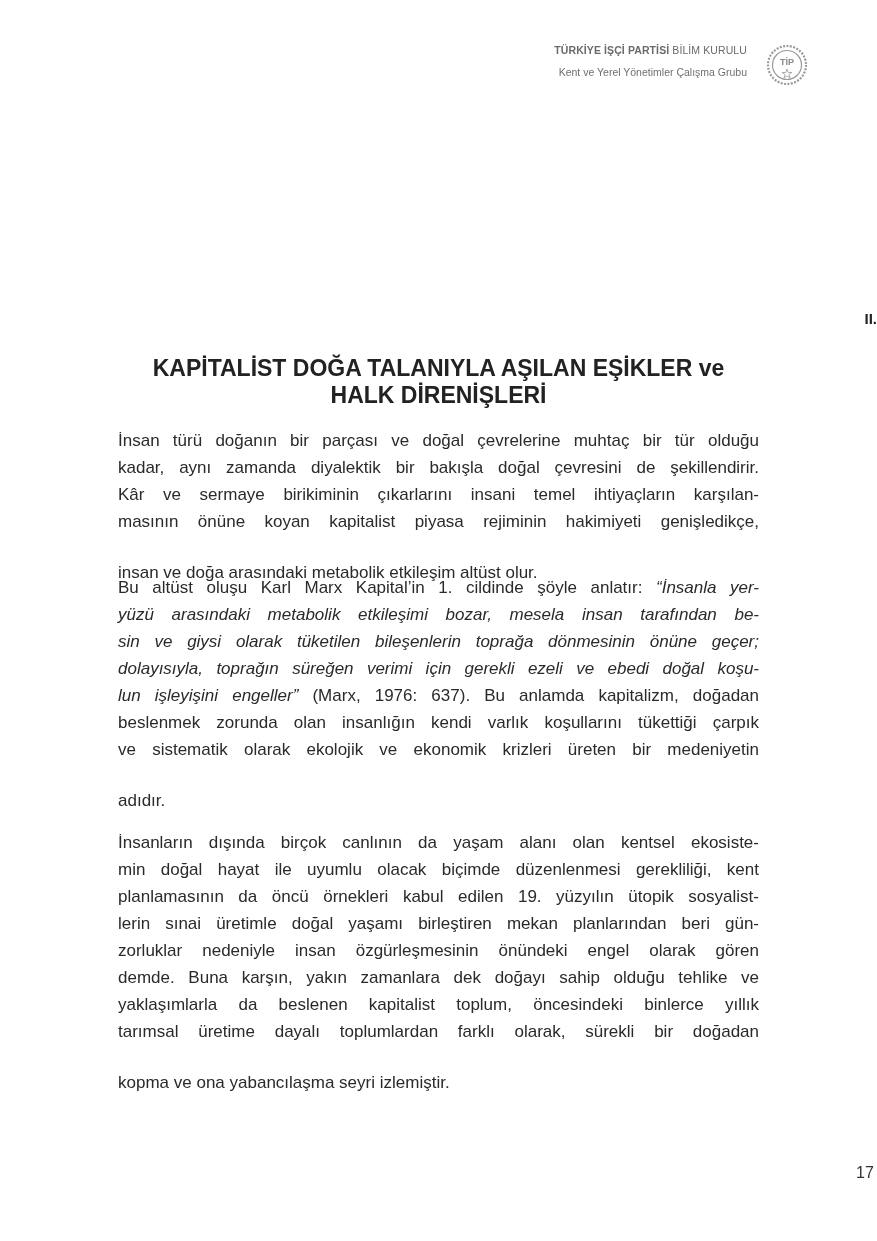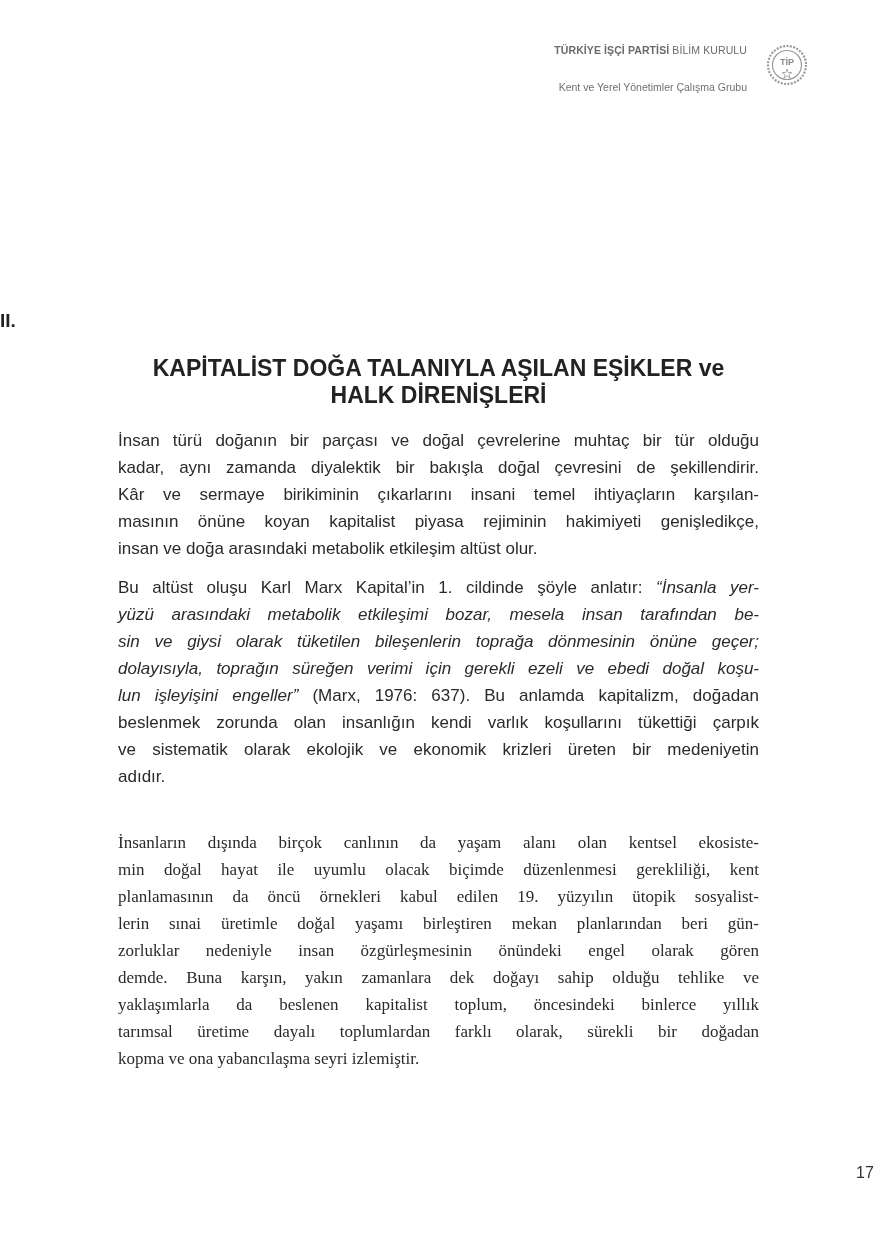--- a/index.html
+++ b/index.html
@@ -1,29 +1,29 @@
 <!DOCTYPE html>
 <html><head>
 <meta charset="utf-8">
 <style>
   html, body { margin:0; padding:0; background:#ffffff; }
   body { width:877px; height:1241px; position:relative; overflow:hidden; font-family:"Liberation Sans", sans-serif; color:#2a2a2a; }
   .header { position:absolute; right:130px; top:44px; text-align:right; }
   .org { font-size:10.5px; font-weight:bold; color:#6a6a6a; letter-spacing:0.1px;text-align:right; }
   .org .light { font-weight:normal; }
-  .group { font-size:10.5px; color:#707070; margin-top:25px; }
+  .group { font-size:10.5px; color:#707070; margin-top:10px; }
   .logo { position:absolute; left:766px; top:44px; width:42px; height:42px; }
-  .section-num { position:absolute; top:310px; left:0; width:877px; text-align:left; font-size:19px; font-weight:bold; color:#222; }
+  .section-num { position:absolute; top:310px; left:0; width:877px; text-align:right; font-size:15px; font-weight:bold; color:#222; }
   .title { position:absolute; top:355px; left:0; width:877px; text-align:center; font-size:23px; font-weight:bold; line-height:27px; color:#222; }
   .body { position:absolute; left:118px; width:641px; font-size:17px; color:#2a2a2a; }
   .line { height:27px; line-height:27px; white-space:nowrap; text-align:justify; text-align-last:justify; }
-  .line.last { text-align-last:left; }
+  .line.last { text-align-last:left;margin-top:24px; }
   .p1 { top:427px; }
   .p2 { top:574px; }
-  .p3 { top:829px;font-family:Liberation Serif, serif; }
+  .p3 { top:829px; }
   em { }
   .page-num { position:absolute; top:1164px; left:812px; font-size:16px; color:#333;margin-left:44px; }
 </style>
 </head>
 <body>
 
 <div class="header">
   <div class="org">
     <span>TÜRKİYE İŞÇİ PARTİSİ</span>
     <span class="light">BİLİM KURULU</span>

